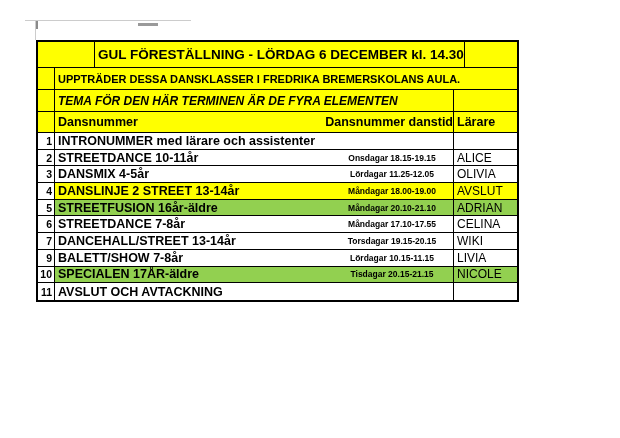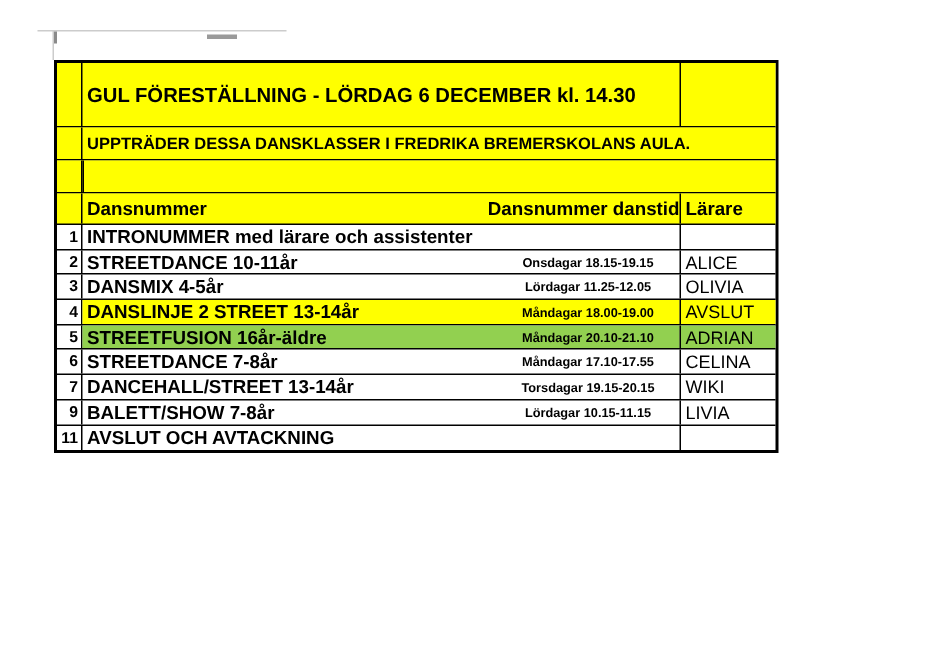--- a/index.html
+++ b/index.html
@@ -51,21 +51,21 @@
     box-sizing:border-box;
     display:flex;align-items:center;
     padding-left:3px;
     font-size:12px;font-weight:normal;
     overflow:visible;
     text-align:center;
   }
   .cell-merged{flex:1 1 auto;display:flex;align-items:center;padding-left:3px;overflow:visible;}
 
   .head-row{background:var(--yellow,#FFFF00);}
-  .title-row{height:43px;}
+  .title-row{height:26px;padding-left:40px;}
   .title-row .cell-merged{font-weight:bold;font-size:13.5px;}
   .subtitle-row{height:22px;}
   .subtitle-row .cell-merged{font-weight:bold;font-size:11px;}
   .theme-row{height:22px;}
   .theme-row .cell-merged{font-weight:bold;font-style:italic;font-size:12px;}
   .colhead-row{height:21px;}
   .colhead-row .name, .colhead-row .time{font-size:12.5px;font-weight:bold;}
   .colhead-row .cell-teacher{font-weight:bold;font-size:12.5px;}
 
   .hl-yellow .cell-main, .hl-yellow .cell-teacher{background:var(--yellow,#FFFF00);}
@@ -87,20 +87,21 @@
     <div class="cell-teacher"></div>
   </div>
 
   <div class="row head-row subtitle-row">
     <div class="cell-num"></div>
     <div class="cell-merged">UPPTRÄDER DESSA DANSKLASSER I FREDRIKA BREMERSKOLANS AULA.</div>
   </div>
 
   <div class="row head-row theme-row">
     <div class="cell-num"></div>
+    <div class="cell-merged">TEMA FÖR DEN HÄR TERMINEN ÄR DE FYRA ELEMENTEN</div>
     <div class="cell-teacher"></div>
   </div>
 
   <div class="row head-row colhead-row">
     <div class="cell-num"></div>
     <div class="cell-main">
       <div class="name">Dansnummer</div>
       <div class="time">Dansnummer danstid</div>
     </div>
     <div class="cell-teacher">Lärare</div>
@@ -165,20 +166,28 @@
         <div class="cell-teacher">WIKI</div>
       </div>
       <div class="row data-row">
         <div class="cell-num">9</div>
         <div class="cell-main">
           <div class="name">BALETT/SHOW 7-8år</div>
           <div class="time">Lördagar 10.15-11.15</div>
         </div>
         <div class="cell-teacher">LIVIA</div>
       </div>
+      <div class="row data-row hl-green">
+        <div class="cell-num">10</div>
+        <div class="cell-main">
+          <div class="name">SPECIALEN 17ÅR-äldre</div>
+          <div class="time">Tisdagar 20.15-21.15</div>
+        </div>
+        <div class="cell-teacher">NICOLE</div>
+      </div>
       <div class="row data-row">
         <div class="cell-num">11</div>
         <div class="cell-main">
           <div class="name">AVSLUT OCH AVTACKNING</div>
           <div class="time"></div>
         </div>
         <div class="cell-teacher"></div>
       </div>
     </div>
 

